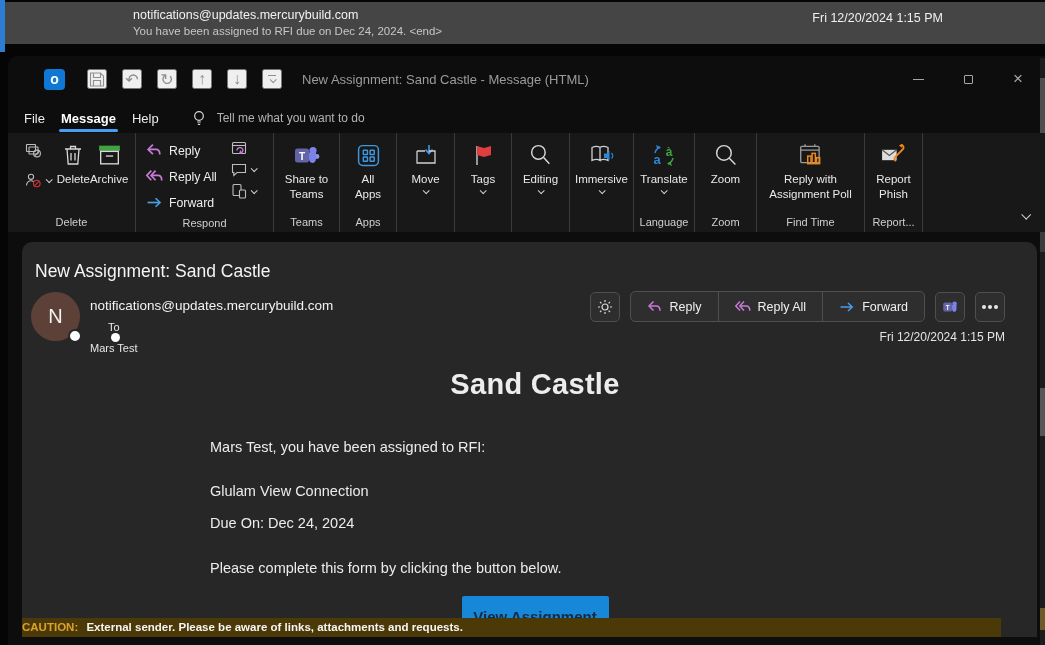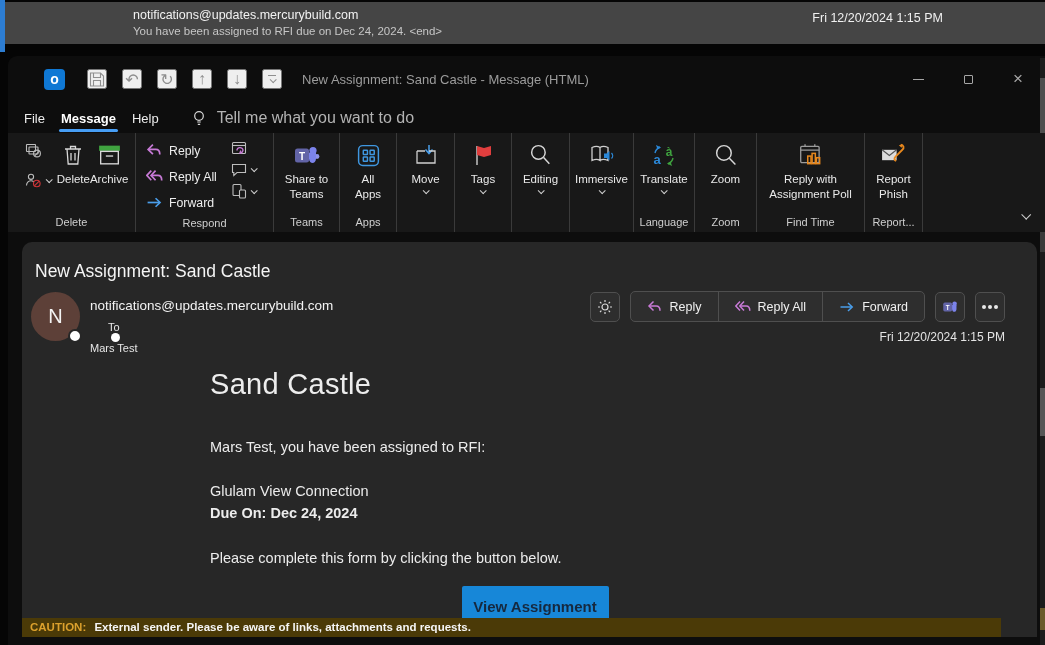--- a/index.html
+++ b/index.html
@@ -31,21 +31,21 @@
   .min-glyph { width:11px; height:1px; background:#a6a6a6; }
   .max-glyph { width:9px; height:9px; border:1px solid #a6a6a6; border-radius:1px; }
 
   
   .menubar { position:absolute; left:8px; top:104px; right:0; height:28px; display:flex; align-items:center; }
   .menu-item { font-size:13px; color:#ededed; margin-left:12px; padding:4px 2px; position:relative; }
   .menu-item:first-child { margin-left:14px; }
   .menu-item.active { font-weight:bold; color:#fff; }
   .menu-item.active::after { content:""; position:absolute; left:0; right:0; bottom:-2px; height:3px; border-radius:2px; background:#479ef5; }
   .bulb { margin-left:30px; }
-  .tellme { font-size:16px; color:#b3b3b3; margin-left:10px; }
+  .tellme { font-size:12px; color:#b3b3b3; margin-left:10px; }
 
   
   .ribbon { position:absolute; left:8px; top:133px; width:1037px; height:99px; background:#181818; display:flex; }
   .rgroup { display:flex; flex-direction:column; border-right:1px solid #3a3a3a; padding-top:5px; }
   .rg-content { flex:1; display:flex; justify-content:center; }
   .rg-label { height:21px; font-size:11px; color:#cfcfcf; text-align:center; display:flex; align-items:center; justify-content:center; gap:5px; }
   .bigbtn { display:flex; flex-direction:column; align-items:center; gap:4px; padding-top:3px; background:none; border:none; cursor:pointer; }
   .bicon { height:27px; display:flex; align-items:flex-end; justify-content:center; }
   .blabel { font-size:11.5px; color:#e9e9e9; line-height:1.3; text-align:center; }
   .chev { display:inline-block; width:5px; height:5px; border-right:1.4px solid #cfcfcf; border-bottom:1.4px solid #cfcfcf; transform:rotate(45deg) translateY(-1px); }
@@ -74,32 +74,32 @@
   .abtn { height:30px; min-width:30px; background:#2e2e2e; border:1px solid #4f4f4f; border-radius:5px;
     display:flex; align-items:center; justify-content:center; color:#ededed; cursor:pointer; }
   .seg { display:flex; height:31px; background:#2e2e2e; border:1px solid #4f4f4f; border-radius:5px; overflow:hidden; }
   .segbtn { display:flex; align-items:center; gap:7px; padding:0 16px; background:none; border:none;
     border-right:1px solid #4f4f4f; color:#f0f0f0; font-size:12.5px; font-family:inherit; cursor:pointer; }
   .segbtn:last-child { border-right:none; }
   .dots { position:relative; width:4px; height:4px; border-radius:50%; background:#e8e8e8;
     box-shadow:-6px 0 0 #e8e8e8, 6px 0 0 #e8e8e8; }
 
   .msgbody { position:absolute; left:188px; top:118px; width:650px; color:#ececec; }
-  .msg-title { font-size:29px; font-weight:400; color:#ededed; text-align:left; margin-top:8px; letter-spacing:0.3px; }
+  .msg-title { font-size:29px; font-weight:700; color:#ededed; text-align:center; margin-top:8px; letter-spacing:0.3px; }
   .msg-p { font-size:14.5px; line-height:1.35; }
   .p-greeting { margin-top:37px; }
   .p-item { margin-top:24px; }
-  .p-due { margin-top:3px; font-weight:bold; }
+  .p-due { margin-top:13px; font-weight:normal; }
   .p-instruction { margin-top:25px; }
   .btnwrap { margin-top:18px; text-align:center; }
   .view-btn { width:147px; height:41px; background:#1787d8; color:#16293f; font-weight:bold; font-size:15px;
     border:none; border-radius:2px; font-family:inherit; cursor:pointer; }
 
   .caution { position:absolute; left:0; top:376px; width:979px; height:19px; background:#4b3a07;
-    font-size:11.5px; font-weight:600; line-height:19px; padding-left:8px; white-space:nowrap; overflow:hidden; }
+    font-size:11.5px; font-weight:600; line-height:19px; white-space:nowrap; overflow:hidden; }
   .caution .pre { color:#dca12d; }
   .caution .txt { color:#f5f5f5; margin-left:5px; }
 
   
   .sidestrip { position:absolute; left:1040px; top:58px; width:5px; height:587px; background:#1c1c1c; }
   .sidestrip .seg1 { position:absolute; top:20px; width:5px; height:60px; background:#4e4e4e; }
   .sidestrip .seg2 { position:absolute; top:160px; width:5px; height:34px; background:#3a3a3a; }
   .sidestrip .seg3 { position:absolute; top:330px; width:5px; height:48px; background:#565656; }
   .sidestrip .seg4 { position:absolute; top:550px; width:5px; height:22px; background:#6b5a2a; }
 

